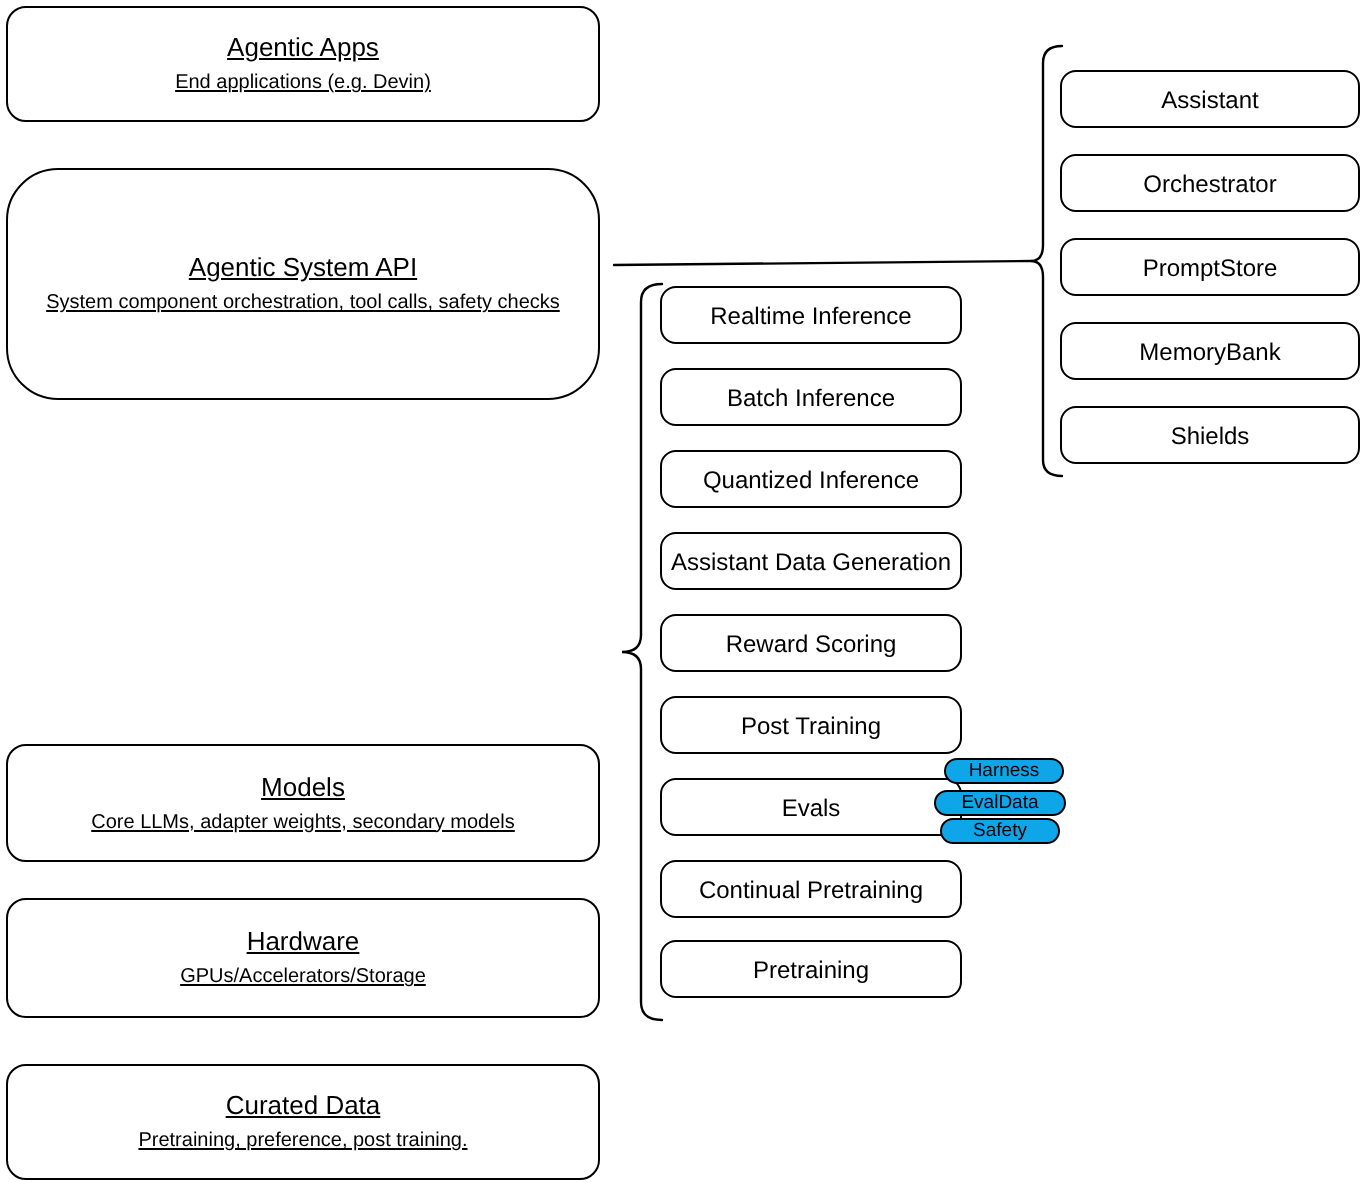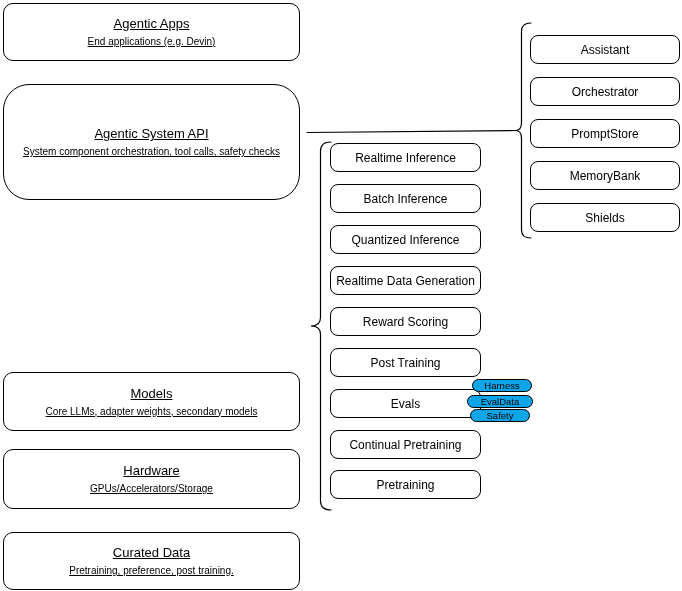--- a/index.html
+++ b/index.html
@@ -99,21 +99,21 @@
   <div class="box mbox" style="top:143px;">
     <span>Realtime Inference</span>
   </div>
   <div class="box mbox" style="top:184px;">
     <span>Batch Inference</span>
   </div>
   <div class="box mbox" style="top:225px;">
     <span>Quantized Inference</span>
   </div>
   <div class="box mbox" style="top:266px;">
-    <span>Realtime Data Generation</span>
+    <span>Assistant Data Generation</span>
   </div>
   <div class="box mbox" style="top:307px;">
     <span>Reward Scoring</span>
   </div>
   <div class="box mbox" style="top:348px;">
     <span>Post Training</span>
   </div>
   <div class="box mbox" style="top:389px;">
     <span>Evals</span>
   </div>

